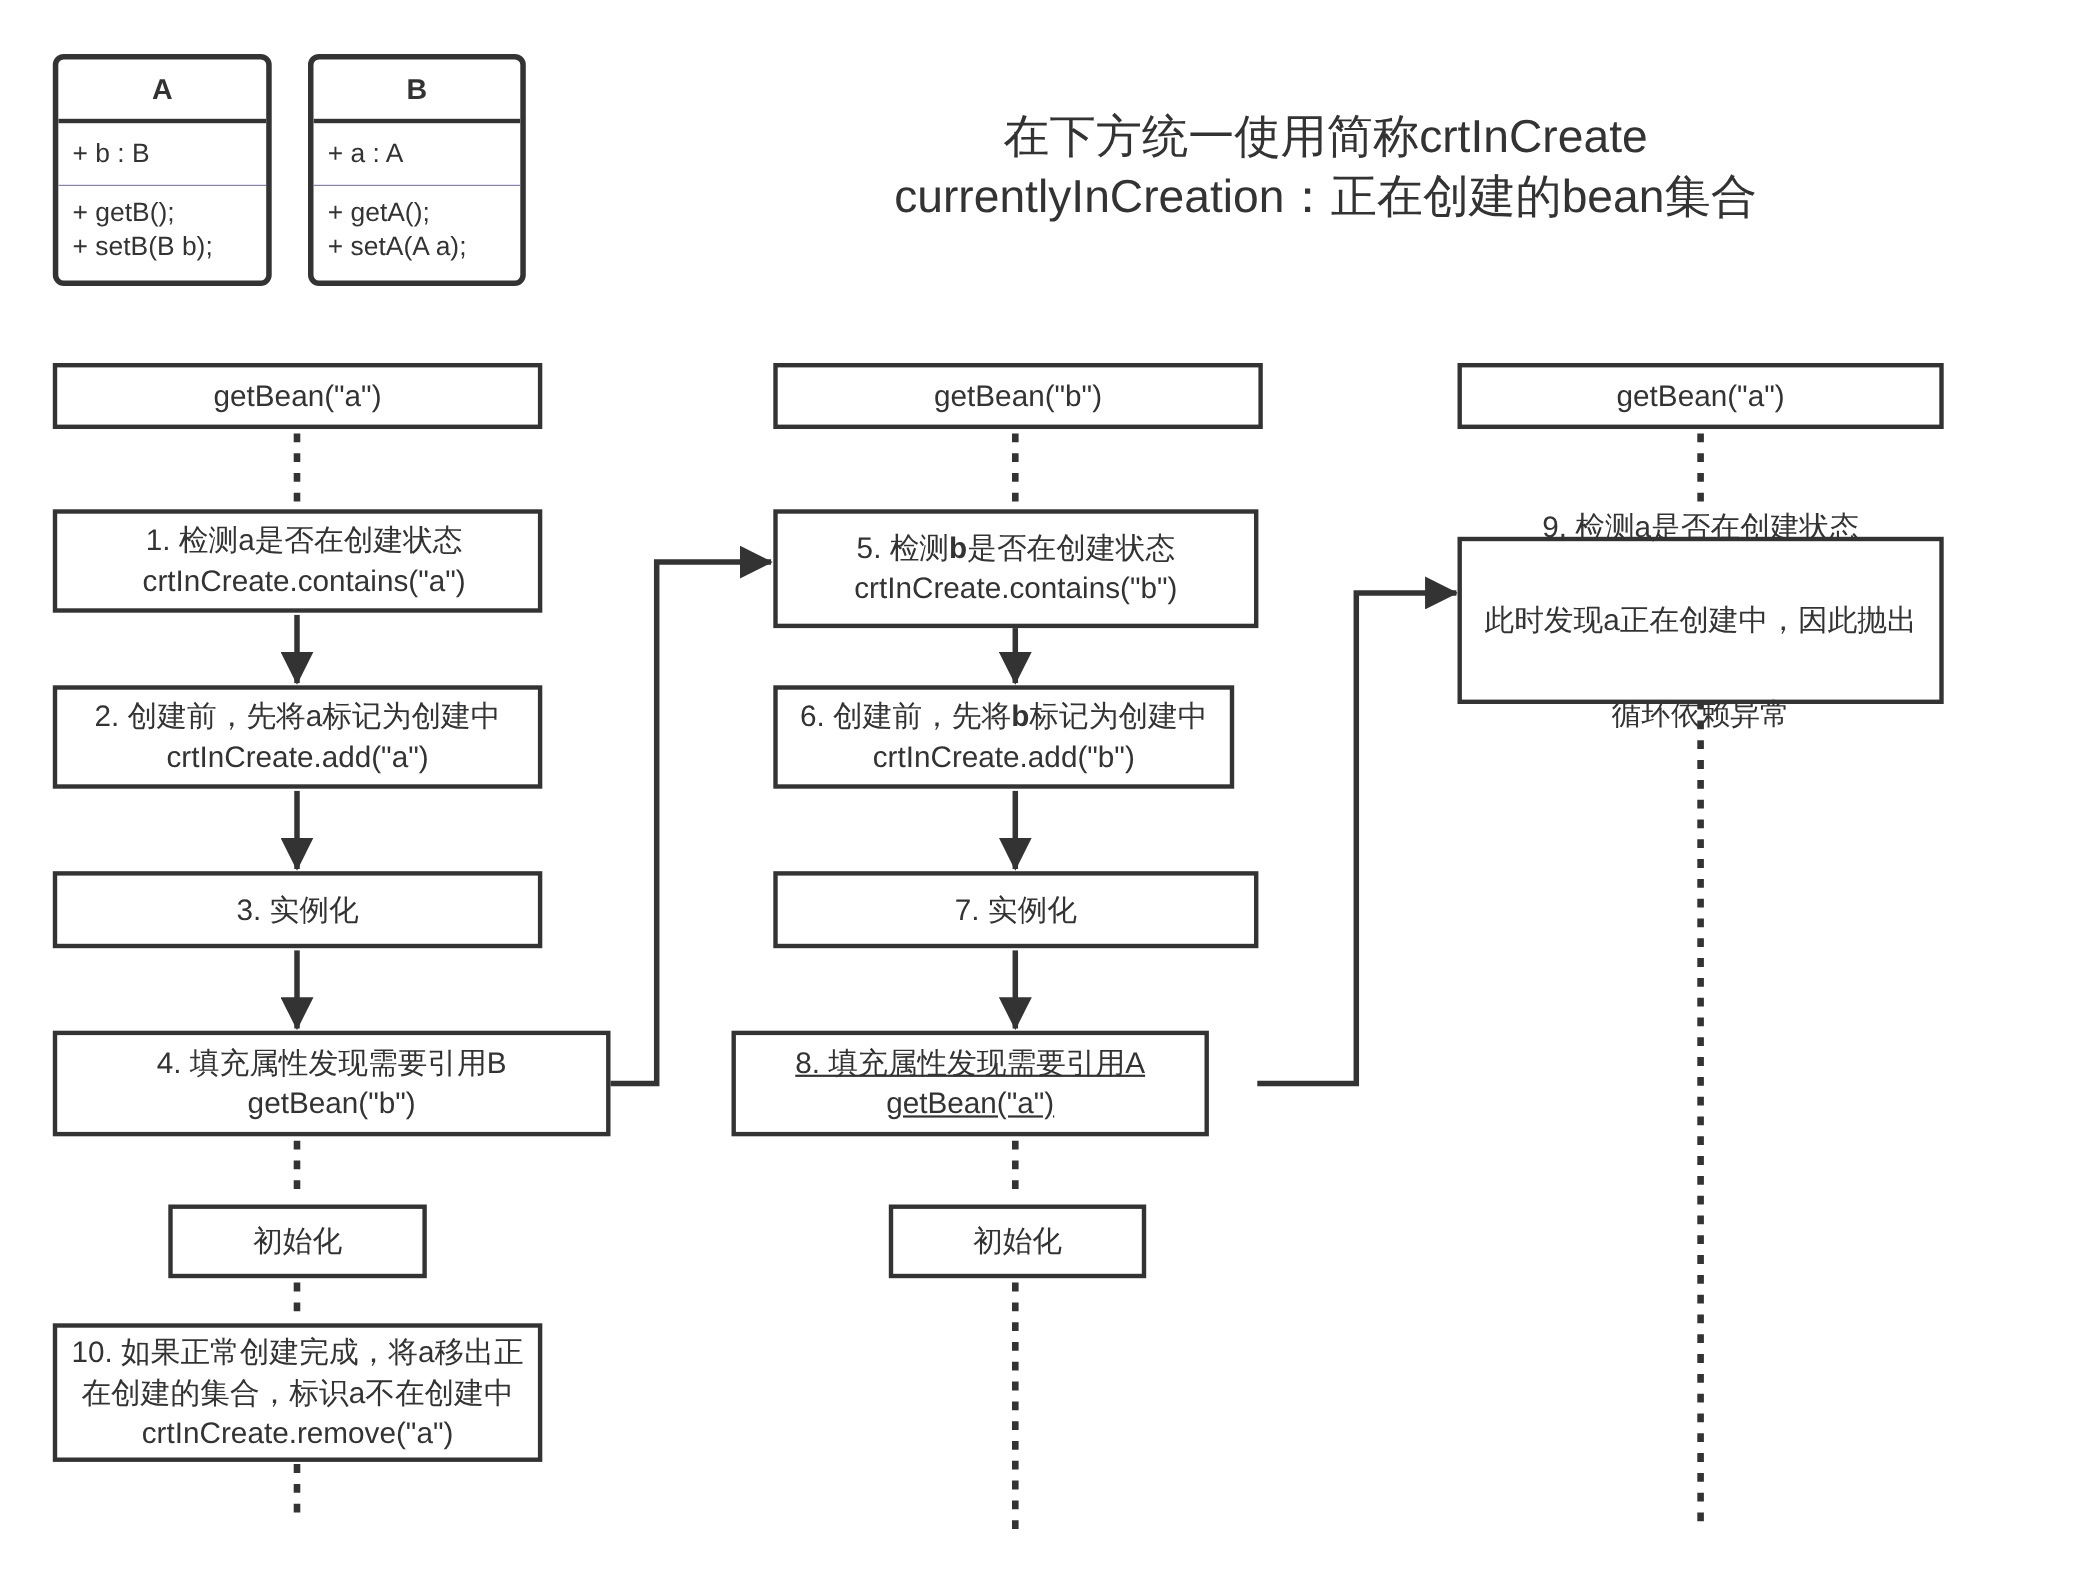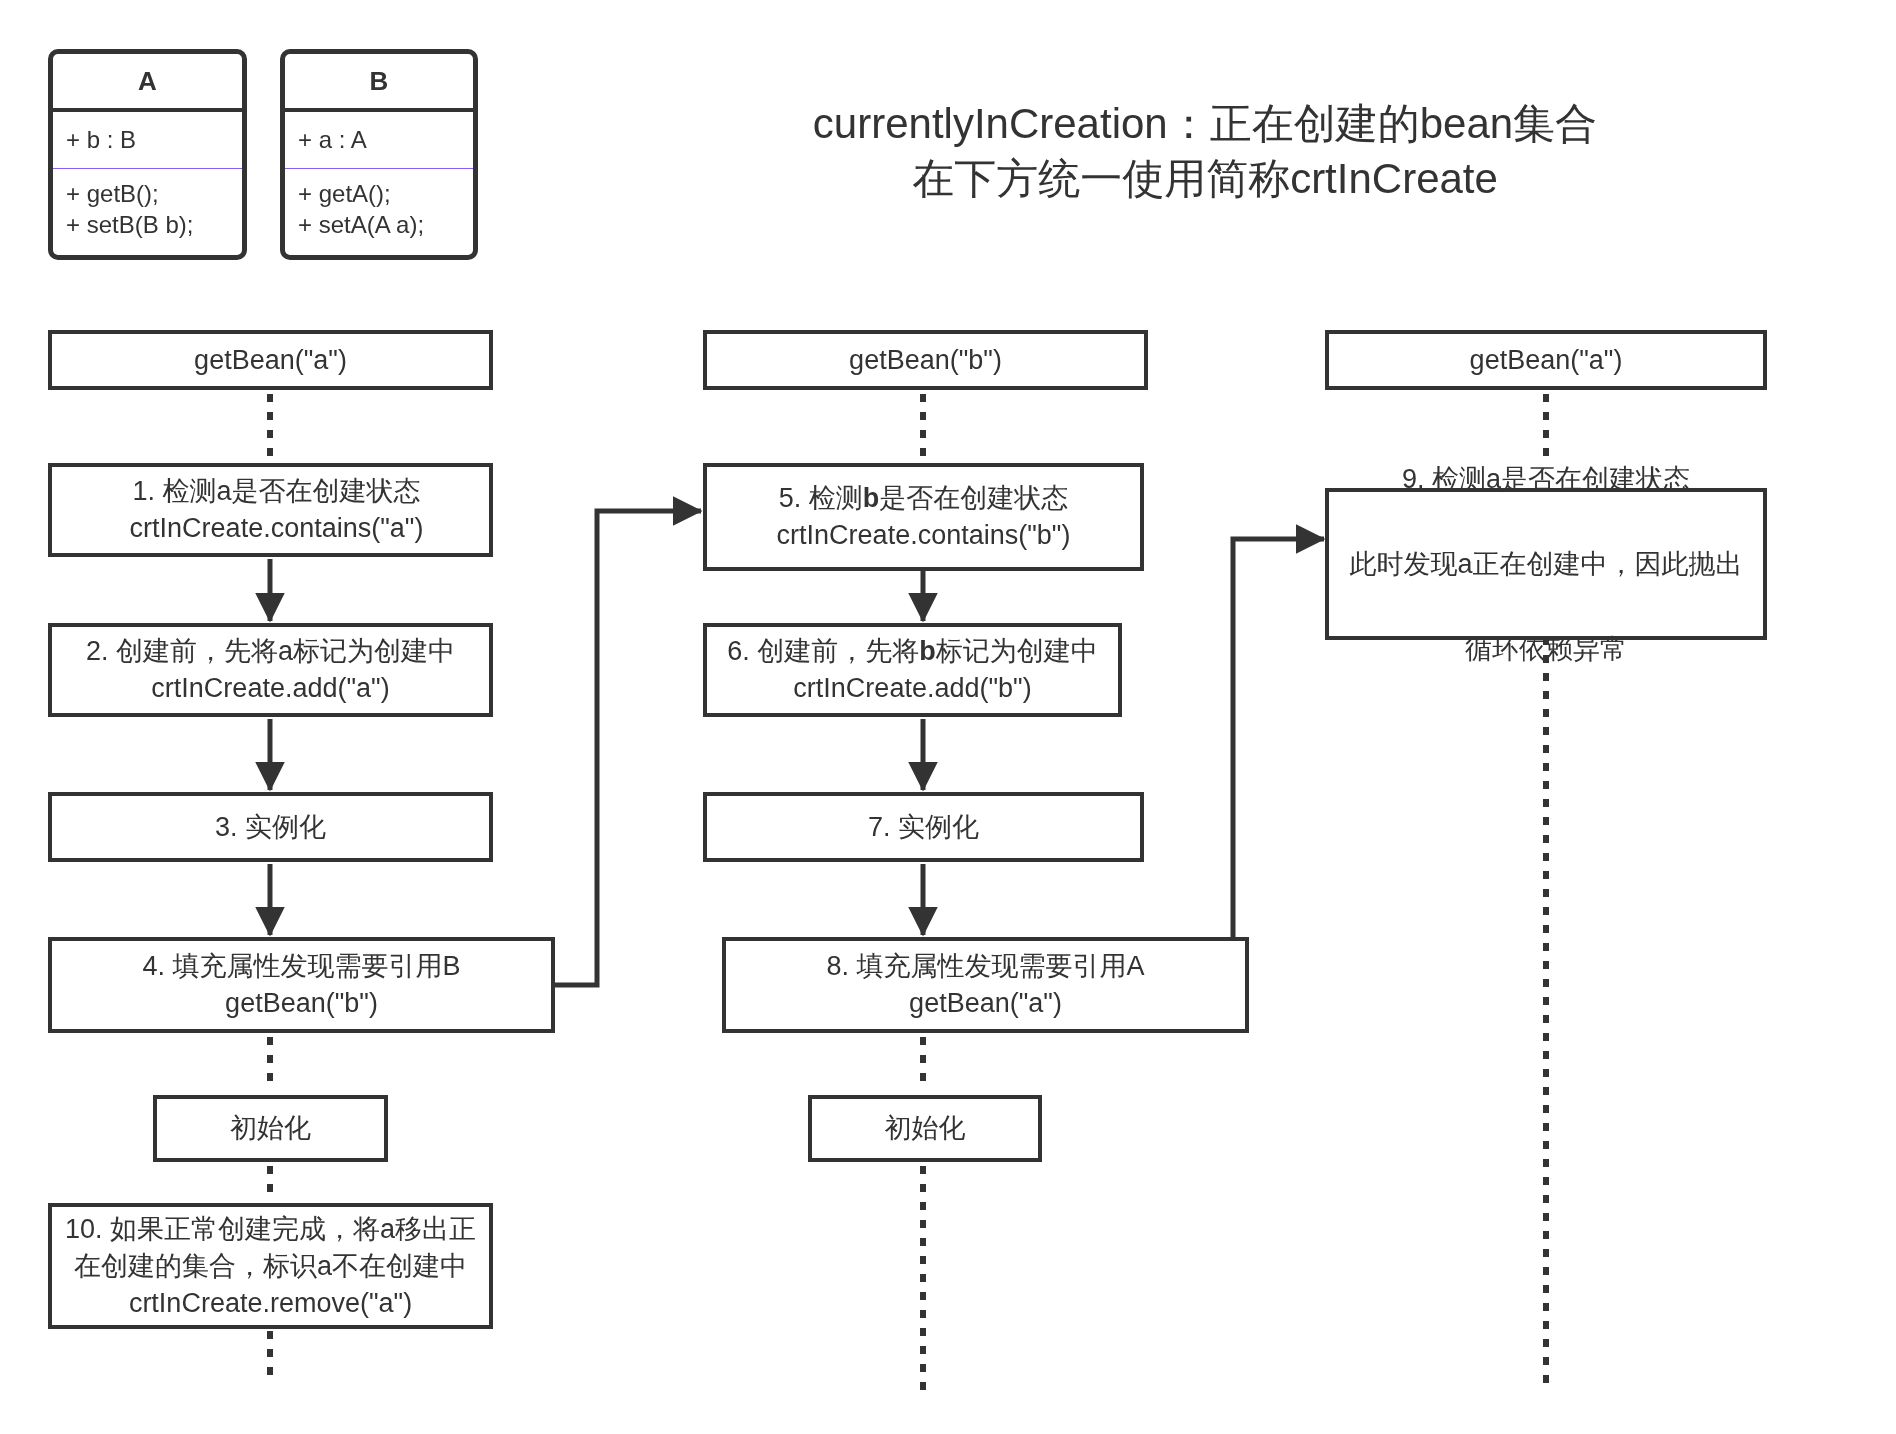--- a/index.html
+++ b/index.html
@@ -124,22 +124,22 @@
   <div class="class-box" style="left:280px; top:49px; width:198px; height:211px;">
     <div class="class-name">B</div>
     <div class="class-attrs">+ a : A</div>
     <div class="class-methods">
       <div>+ getA();</div>
       <div>+ setA(A a);</div>
     </div>
   </div>
 
   <div class="title-block">
+    <div>在下方统一使用简称crtInCreate</div>
     <div>currentlyInCreation：正在创建的bean集合</div>
-    <div>在下方统一使用简称crtInCreate</div>
   </div>
 
   <div class="box" style="left:48px; top:330px; width:445px; height:60px;">
     <div>getBean("a")</div>
   </div>
   <div class="box" style="left:48px; top:463px; width:445px; height:94px;padding-left:12px;">
     <div>1. 检测a是否在创建状态</div>
     <div>crtInCreate.contains("a")</div>
   </div>
   <div class="box" style="left:48px; top:623px; width:445px; height:94px;">
@@ -169,21 +169,21 @@
     <div><span>5. 检测</span><span class="b">b</span><span>是否在创建状态</span></div>
     <div>crtInCreate.contains("b")</div>
   </div>
   <div class="box" style="left:703px; top:623px; width:419px; height:94px;justify-content:center;">
     <div><span>6. 创建前，先将</span><span class="b">b</span><span>标记为创建中</span></div>
     <div>crtInCreate.add("b")</div>
   </div>
   <div class="box" style="left:703px; top:792px; width:441px; height:70px;">
     <div>7. 实例化</div>
   </div>
-  <div class="box" style="left:722px; top:937px; width:527px; height:96px;">
+  <div class="box" style="left:665px; top:937px; width:434px; height:96px;text-decoration:underline;">
     <div>8. 填充属性发现需要引用A</div>
     <div>getBean("a")</div>
   </div>
   <div class="box" style="left:808px; top:1095px; width:234px; height:67px;">
     <div>初始化</div>
   </div>
 
   <div class="box" style="left:1325px; top:330px; width:442px; height:60px;">
     <div>getBean("a")</div>
   </div>

